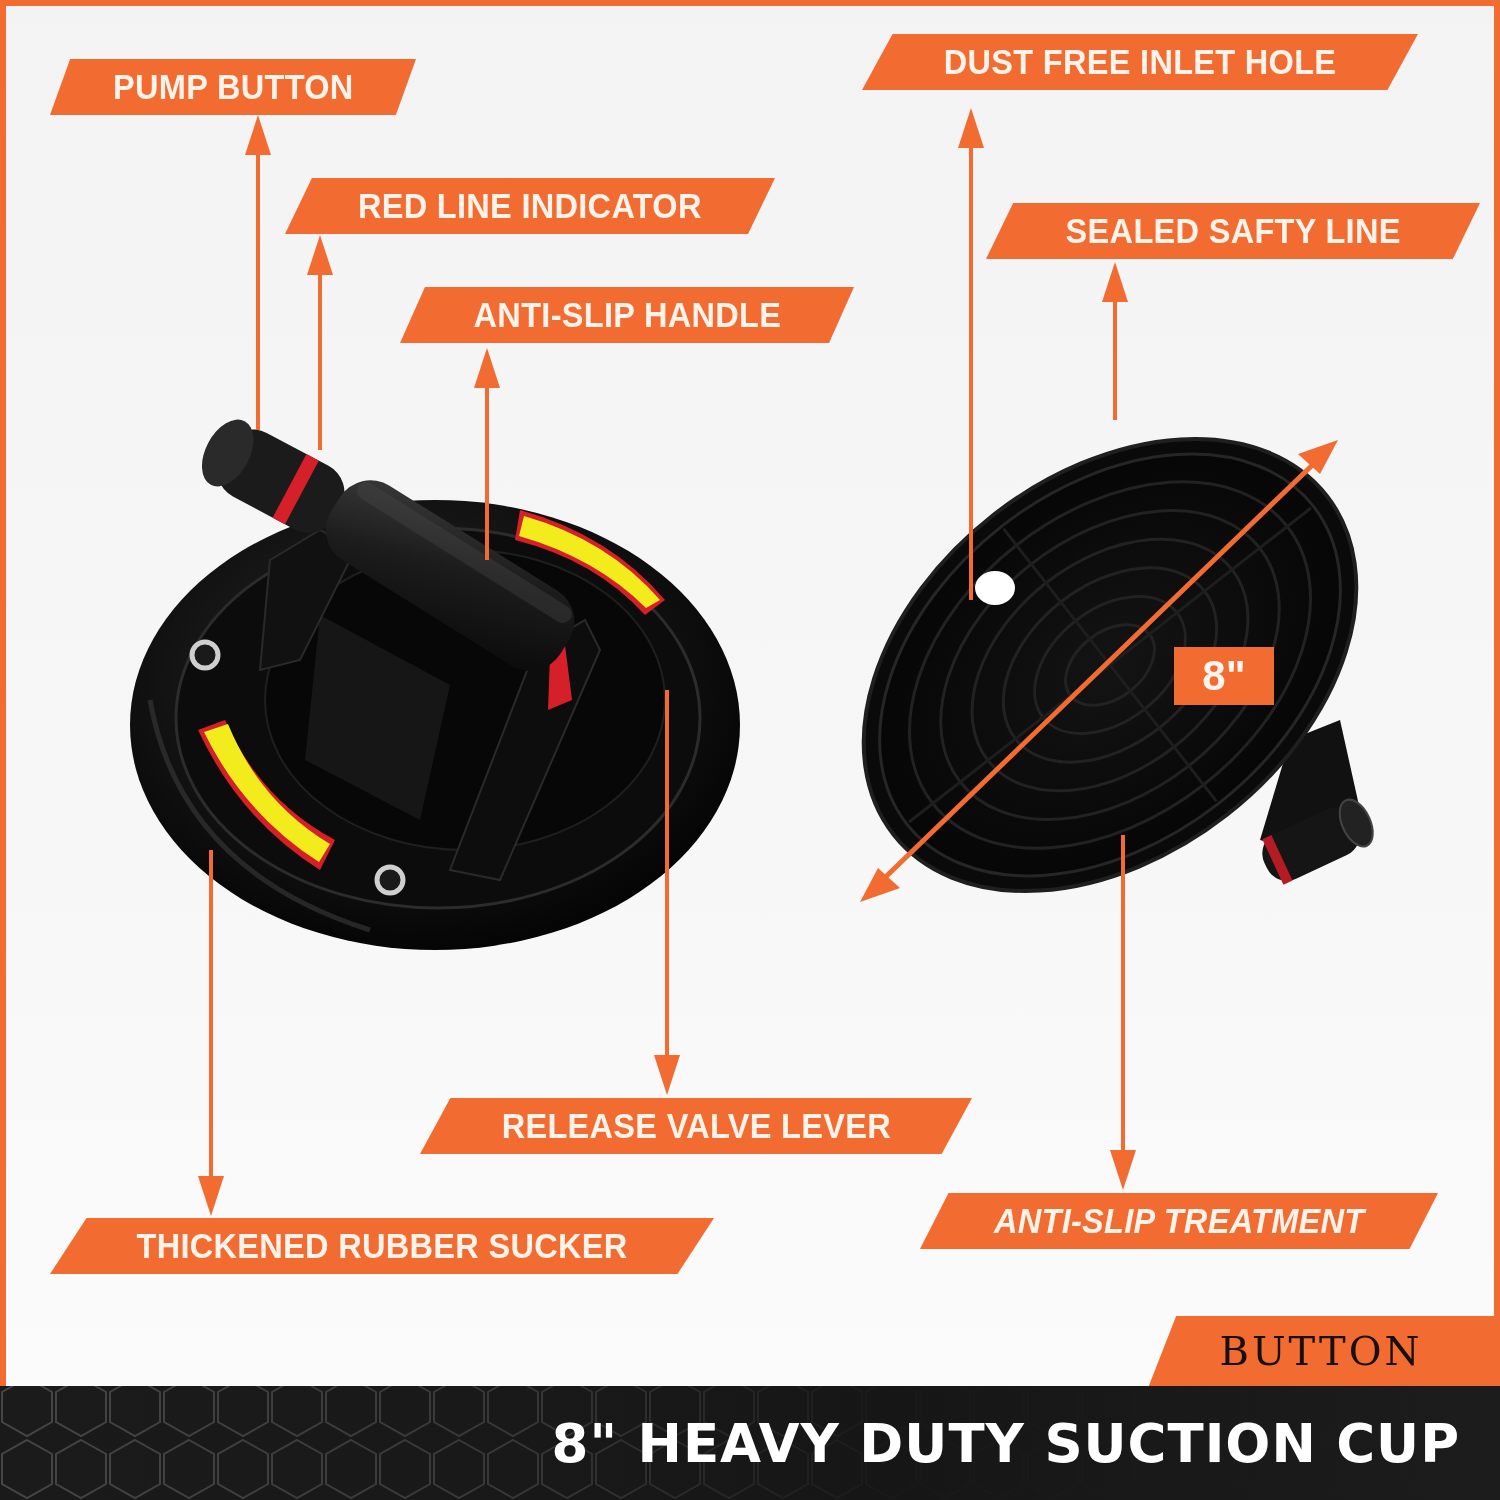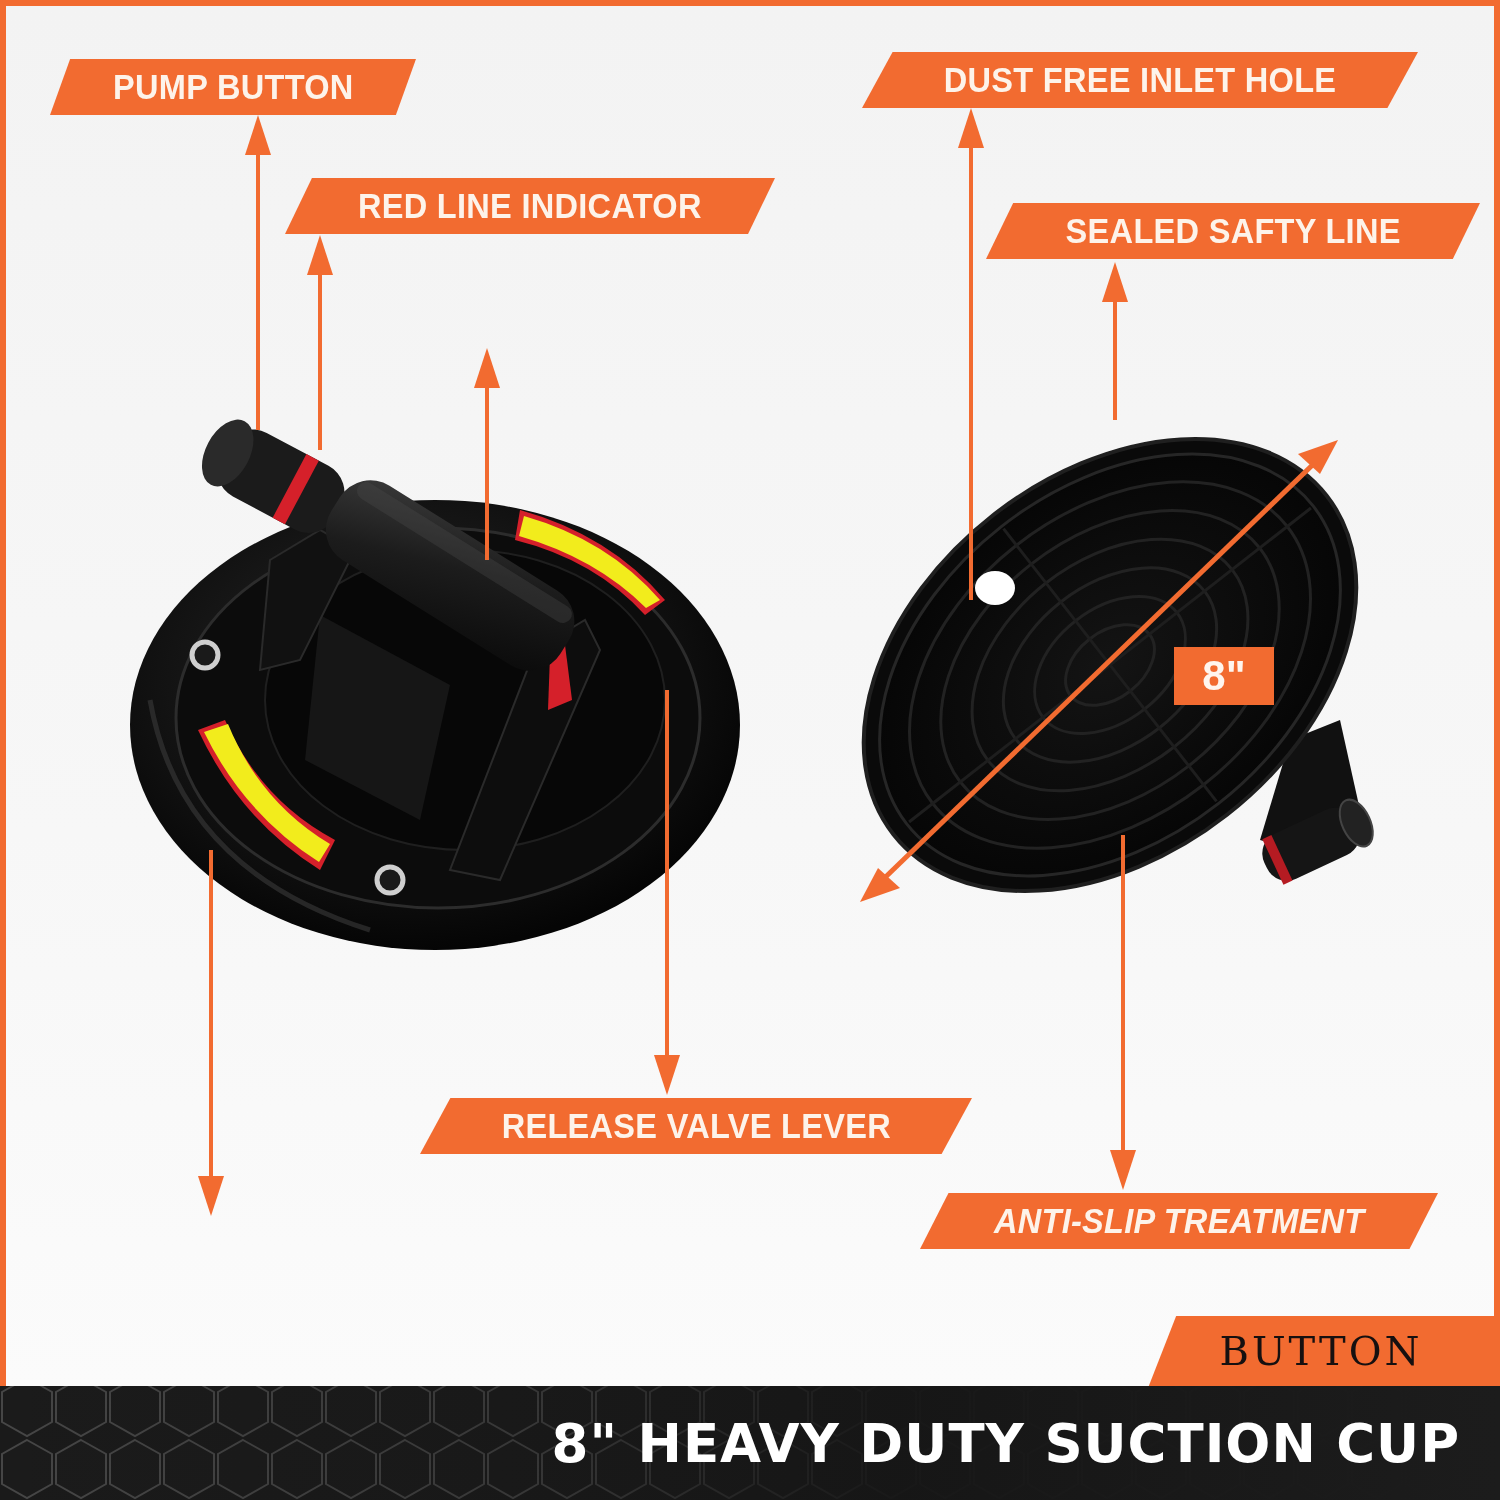--- a/index.html
+++ b/index.html
@@ -157,22 +157,24 @@
   <div class="arrow-up" style="left:958px; top:108px;"></div>
 
   <div class="line" style="left:1113px; top:295px; height:125px;"></div>
   <div class="arrow-up" style="left:1102px; top:262px;"></div>
 
   <div class="line" style="left:1121px; top:835px; height:330px;"></div>
   <div class="arrow-down" style="left:1110px; top:1150px;"></div>
 
   <div class="tag" style="left:50px; top:59px; width:366px;"><span>PUMP BUTTON</span></div>
   <div class="tag" style="left:285px; top:178px; width:490px;"><span>RED LINE INDICATOR</span></div>
+  <div class="tag" style="left:400px; top:287px; width:454px;"><span>ANTI-SLIP HANDLE</span></div>
   <div class="tag" style="left:420px; top:1098px; width:552px;"><span>RELEASE VALVE LEVER</span></div>
-  <div class="tag" style="left:862px; top:52px; width:556px;"><span>DUST FREE INLET HOLE</span></div>
+  <div class="tag" style="left:50px; top:1218px; width:664px;"><span>THICKENED RUBBER SUCKER</span></div>
+  <div class="tag" style="left:862px; top:34px; width:556px;"><span>DUST FREE INLET HOLE</span></div>
   <div class="tag" style="left:986px; top:203px; width:494px;"><span>SEALED SAFTY LINE</span></div>
   <div class="tag" style="left:920px; top:1193px; width:518px;font-style:italic;"><span>ANTI-SLIP TREATMENT</span></div>
 
   <div class="details-tab"></div>
   <div class="details-text">BUTTON</div>
 
   <div class="banner">
     <svg class="banner-hex" width="1500" height="114">
       <defs>
         <pattern id="hex" width="54" height="62" patternUnits="userSpaceOnUse" patternTransform="translate(0,-10)">

